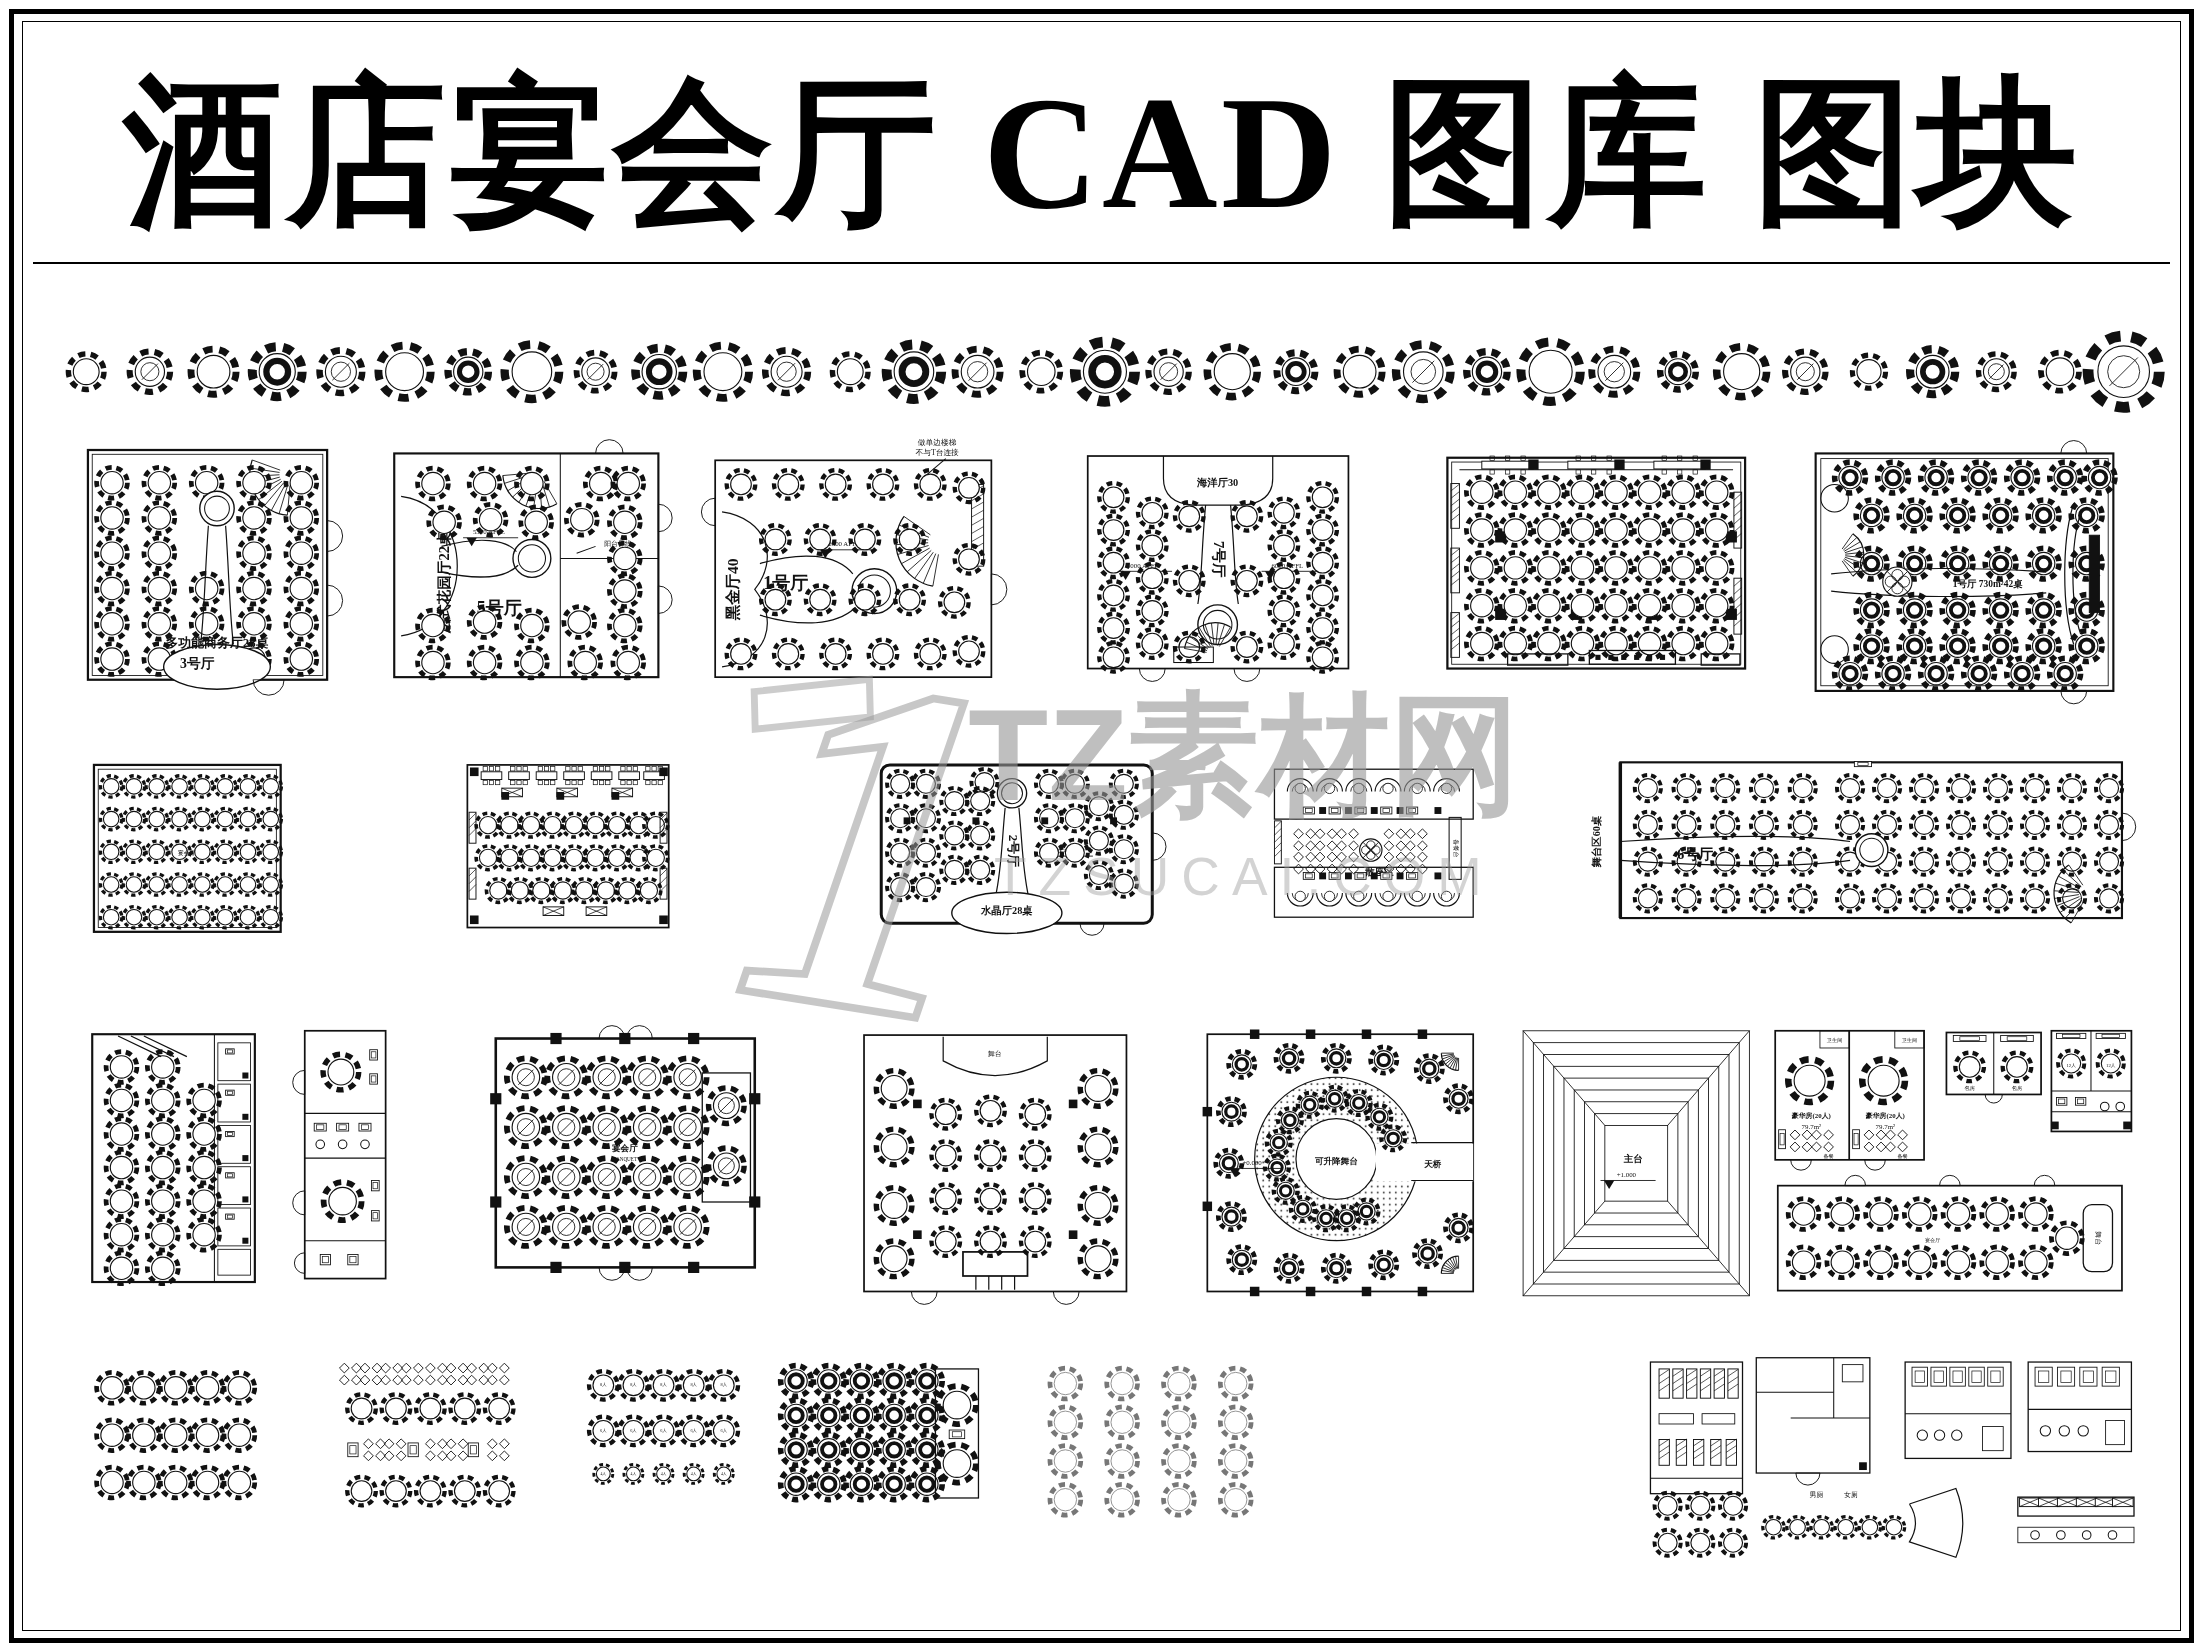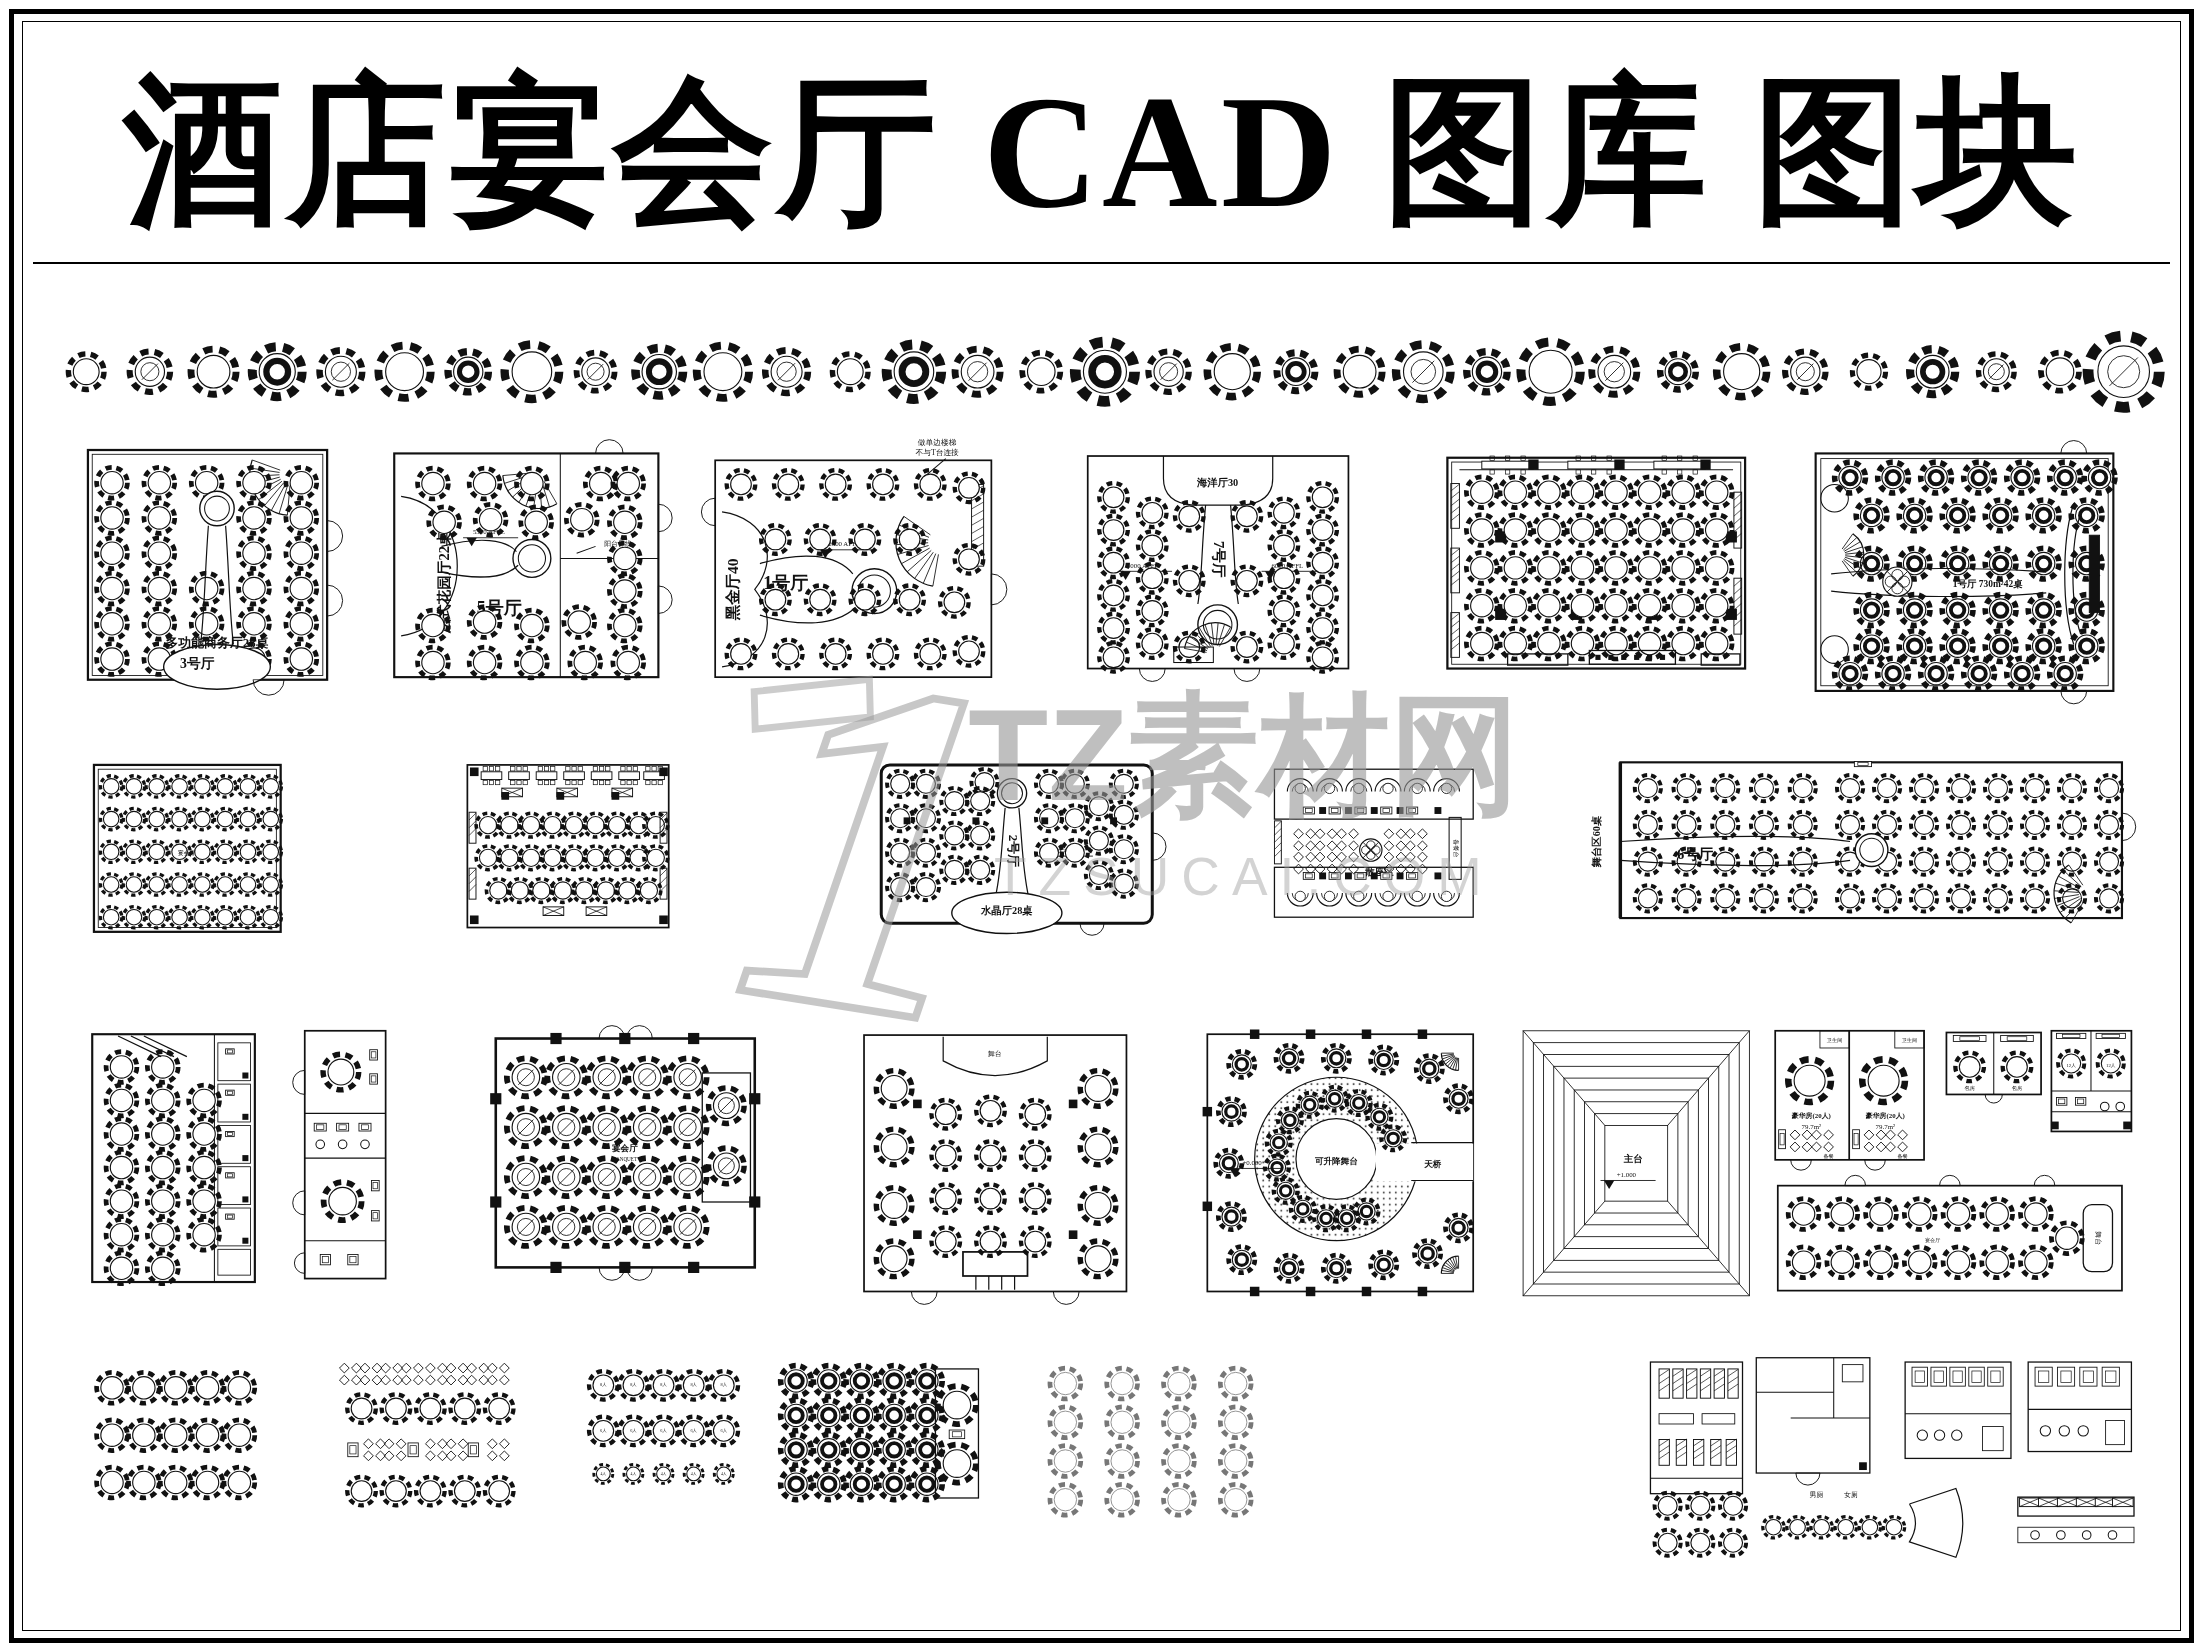--- a/index.html
+++ b/index.html
@@ -1,21 +1,21 @@
 <!DOCTYPE html>
 <html style="font-size:13.8px"><head>
 <meta charset="utf-8">
 <style>
   html,body{margin:0;padding:0;background:#e8e8e8;}
   #sheet{position:relative;width:2203px;height:1652px;background:#ffffff;overflow:hidden;
          font-family:"Liberation Serif",serif;}
   .frame-outer{position:absolute;left:8.6px;top:8.6px;right:8.6px;bottom:8.6px;border:5.2px solid #000;}
   .frame-inner{position:absolute;left:22.4px;top:20.6px;right:22.4px;bottom:20.6px;border:1.7px solid #000;}
   .title-box{position:absolute;left:33px;top:45px;right:33px;height:217px;
-             border-bottom:2.6px solid #000;display:flex;align-items:flex-start;justify-content:center;}
+             border-bottom:2.6px solid #000;display:flex;align-items:center;justify-content:center;}
   .title-text{font-size:160px;font-weight:bold;color:#000;letter-spacing:3.4px;white-space:nowrap;
               font-family:"Liberation Serif",serif;}
   #cad{position:absolute;left:0;top:0;}
   #wm{position:absolute;left:0;top:0;pointer-events:none;}
 </style>
 </head>
 <body>
 
 <div id="sheet">
   <div class="frame-outer"></div>

